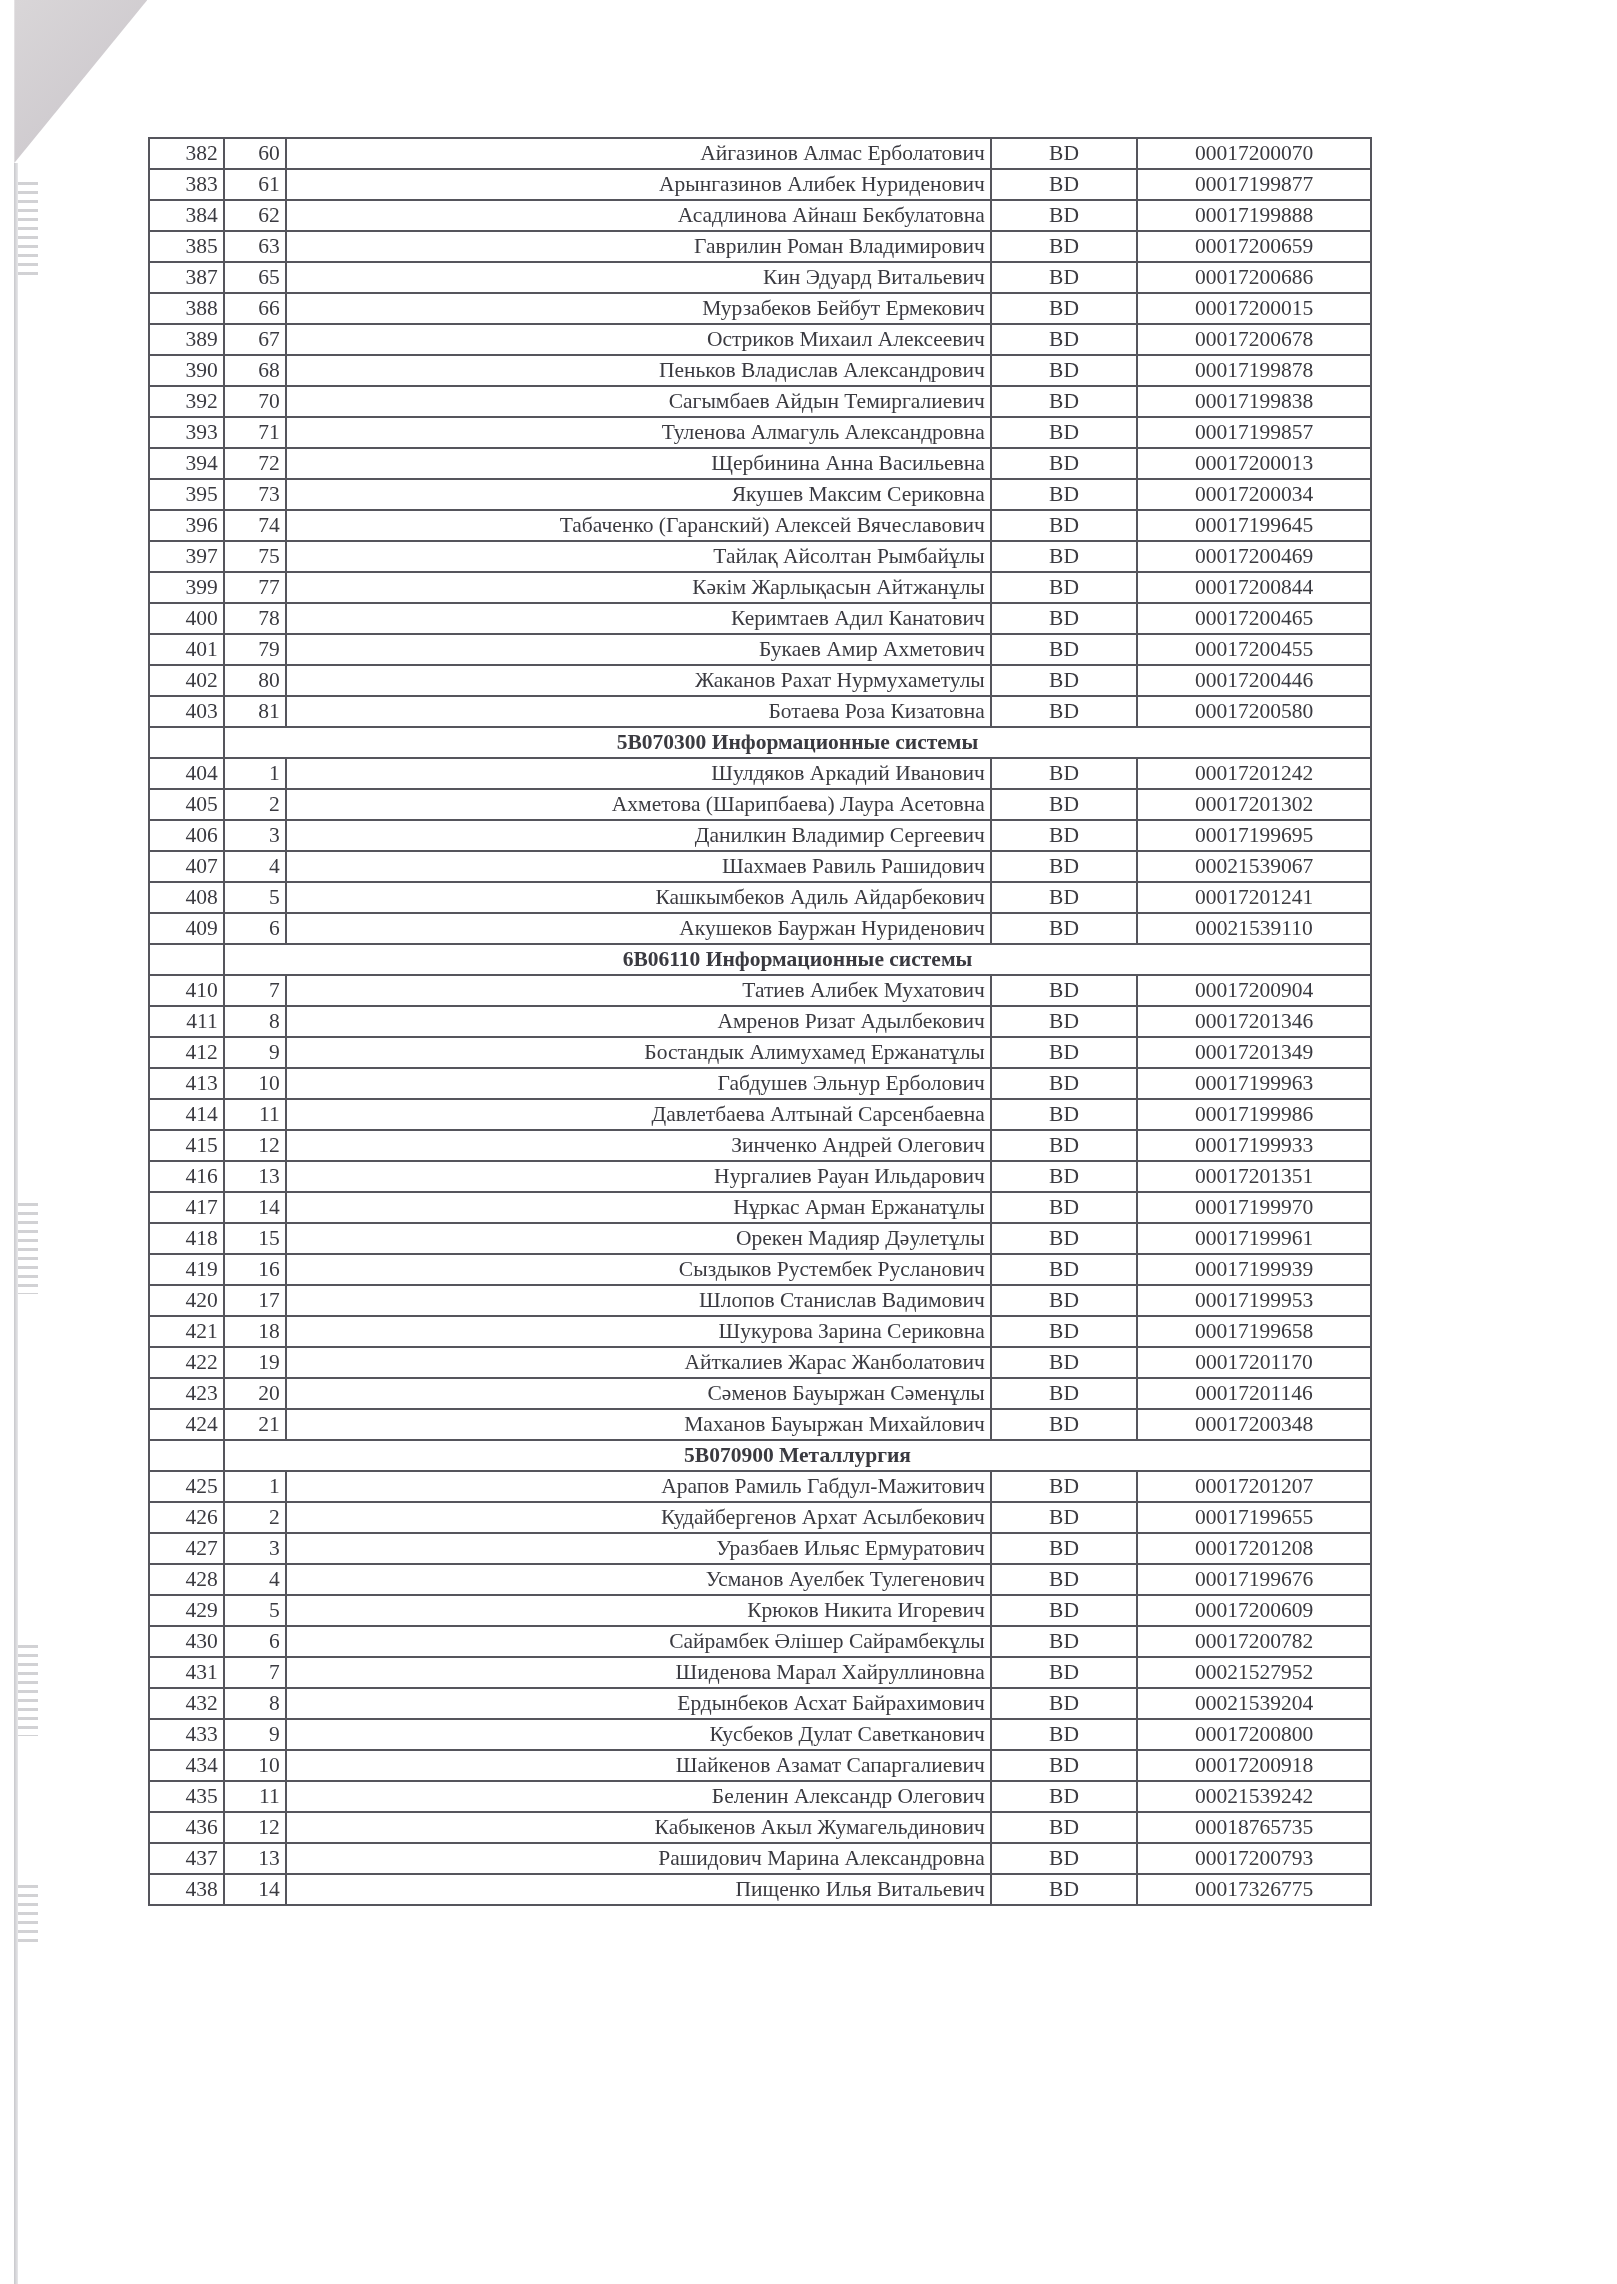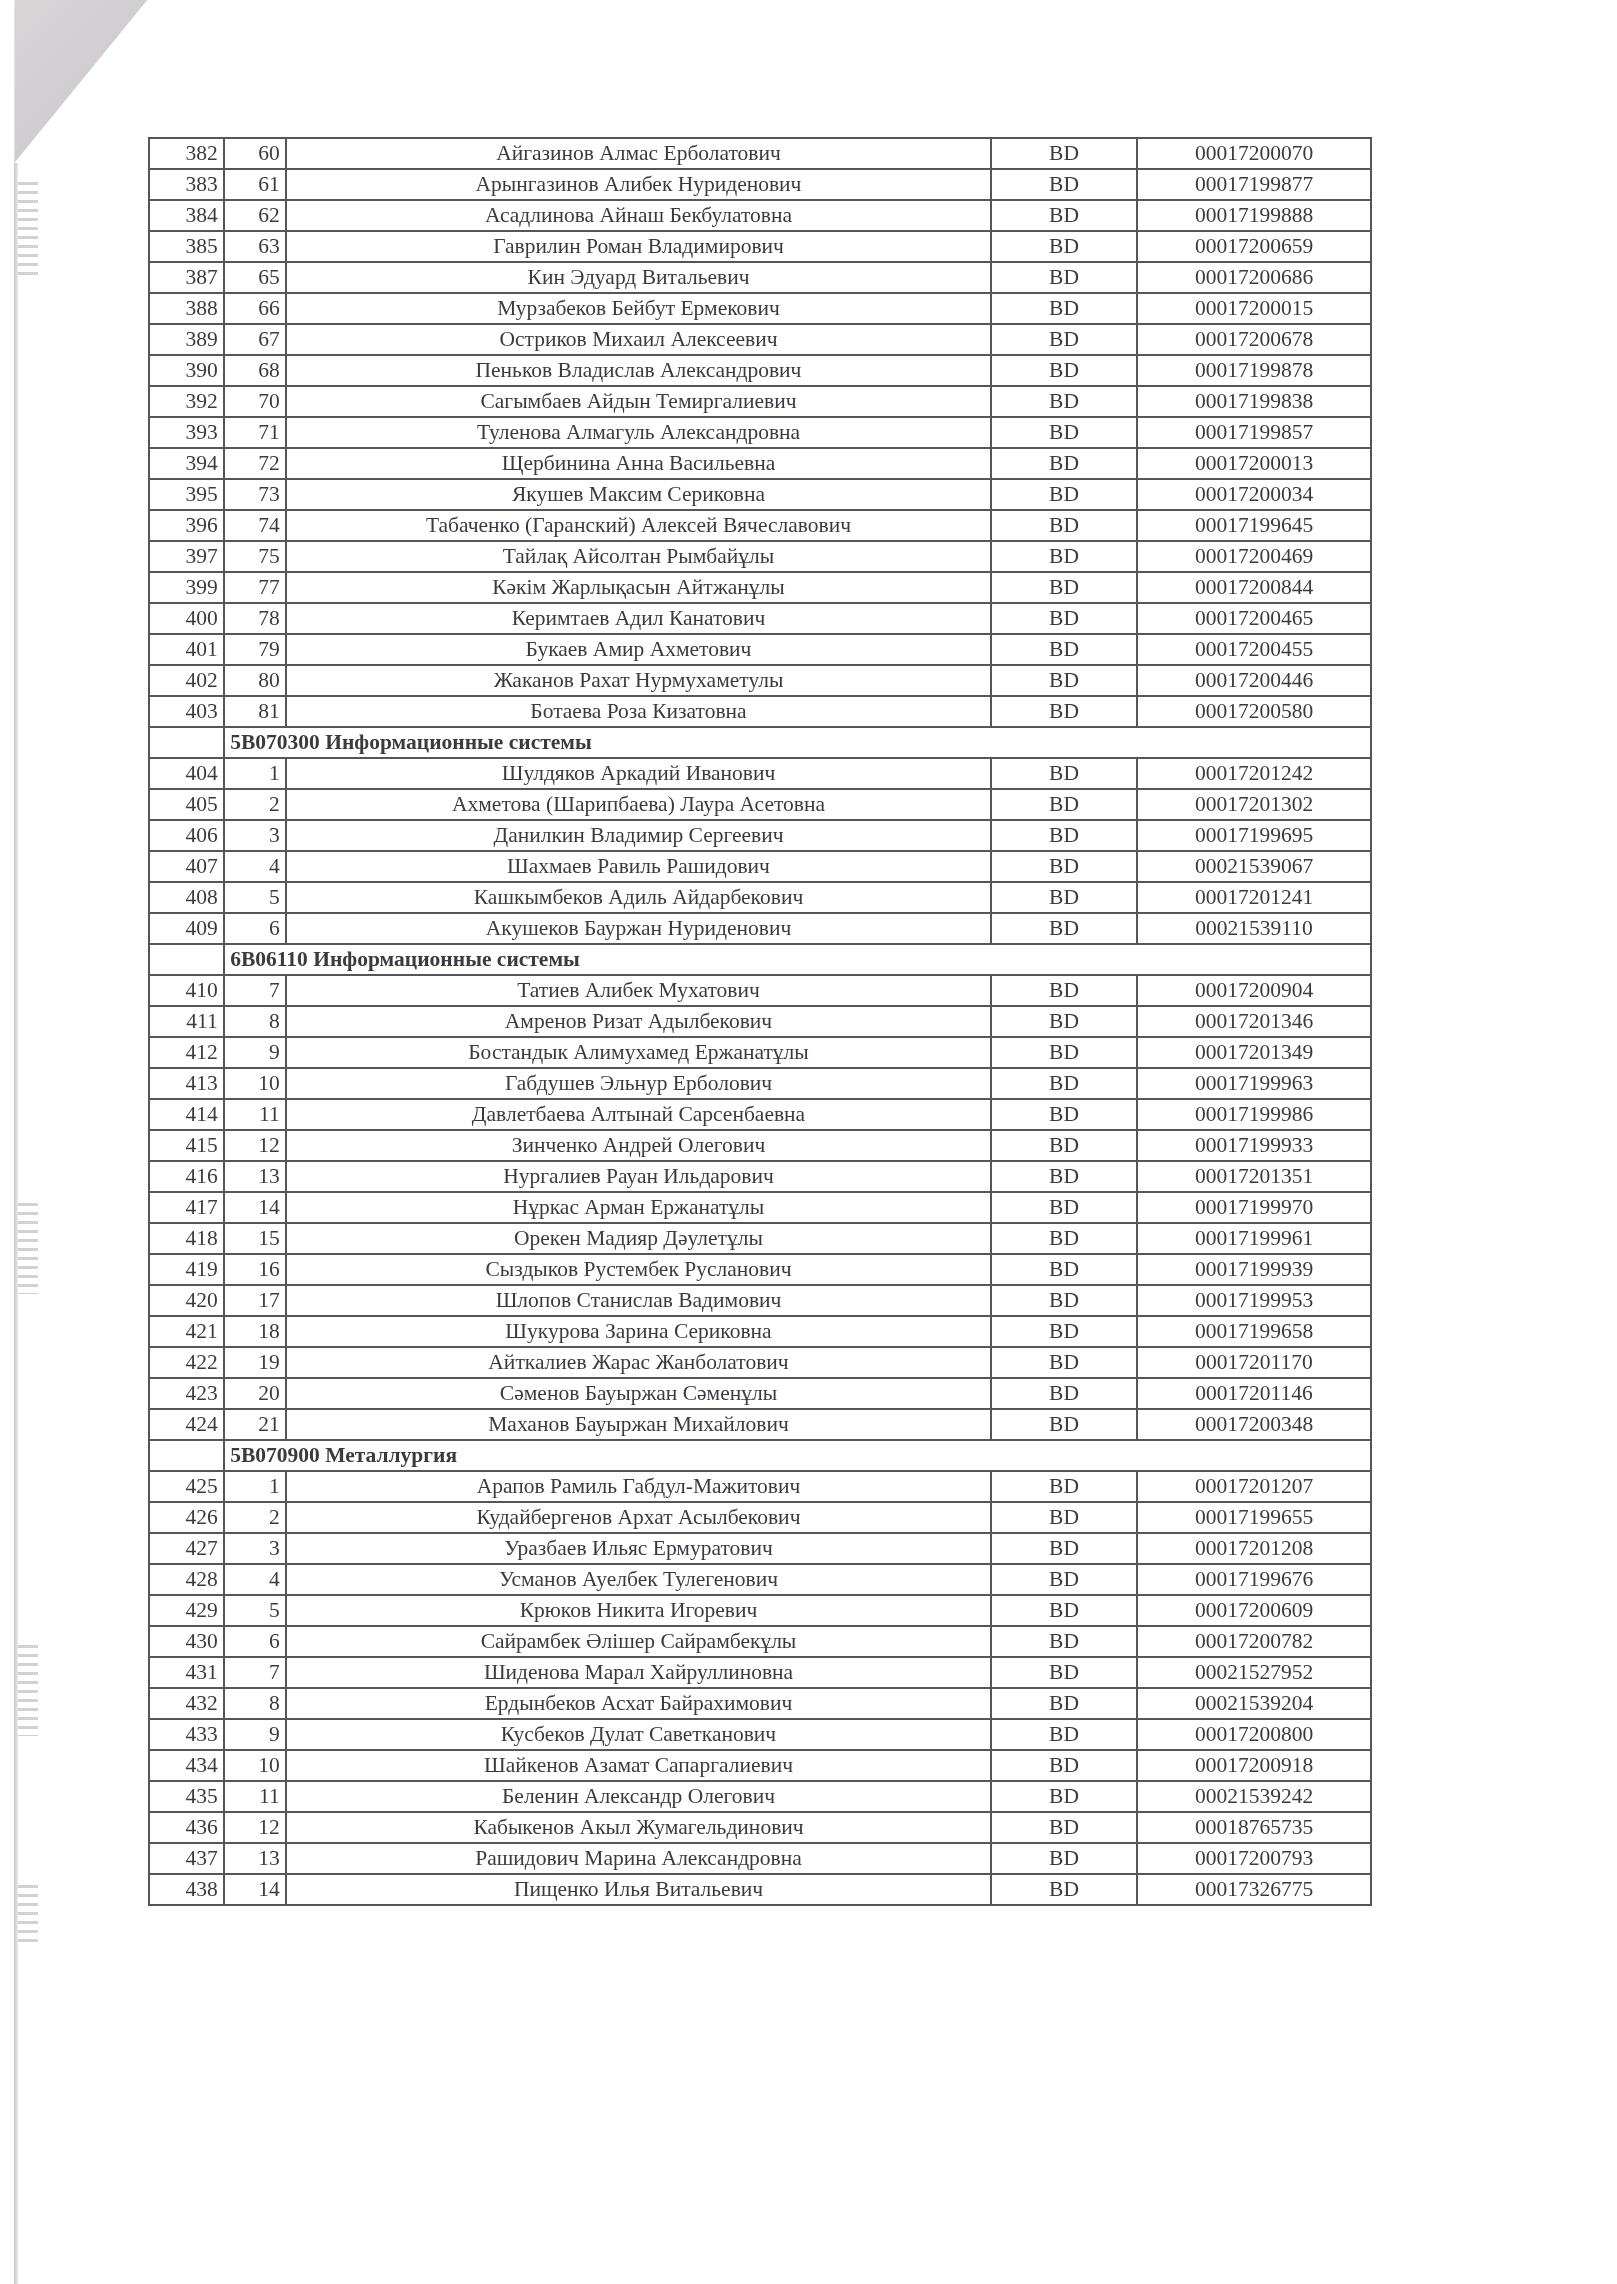--- a/index.html
+++ b/index.html
@@ -23,23 +23,23 @@
   }
   table.roster {
     position:absolute; left:148px; top:137px; width:1222px;
     border-collapse:collapse; table-layout:fixed;
   }
   table.roster td {
     border:2px solid #55555c; height:29px; padding:0 5.2px;
     font-size:21.5px; line-height:29px; white-space:nowrap; overflow:hidden;
   }
   td.c-num, td.c-sub { text-align:right; }
-  td.c-name { text-align:center; padding-left:3.9px; }
+  td.c-name { text-align:right; padding-left:3.9px; }
   td.c-cat, td.c-code { text-align:center; }
-  td.c-head { font-weight:bold; font-size:23px; text-align:left; padding-left:3.9px;border-radius:10px; }
+  td.c-head { font-weight:bold; font-size:23px; text-align:center; padding-left:3.9px;border-radius:10px; }
   tr.section td.c-empty-left { border-right:2px solid #55555c; }
 </style>
 </head>
 <body>
 
 <div class="scan-fold"></div>
 <div class="scan-edge"></div>
 <div class="scan-specks" style="top:182px;height:98px"></div>
 <div class="scan-specks" style="top:1203px;height:91px"></div>
 <div class="scan-specks" style="top:1645px;height:91px"></div>

